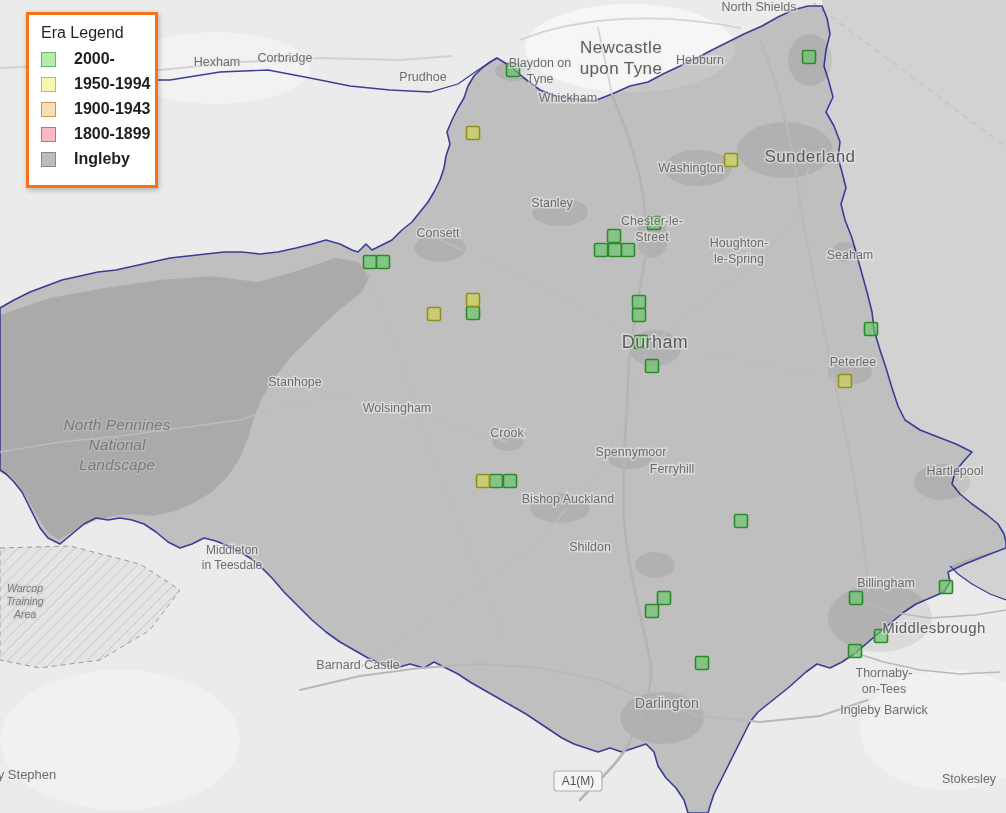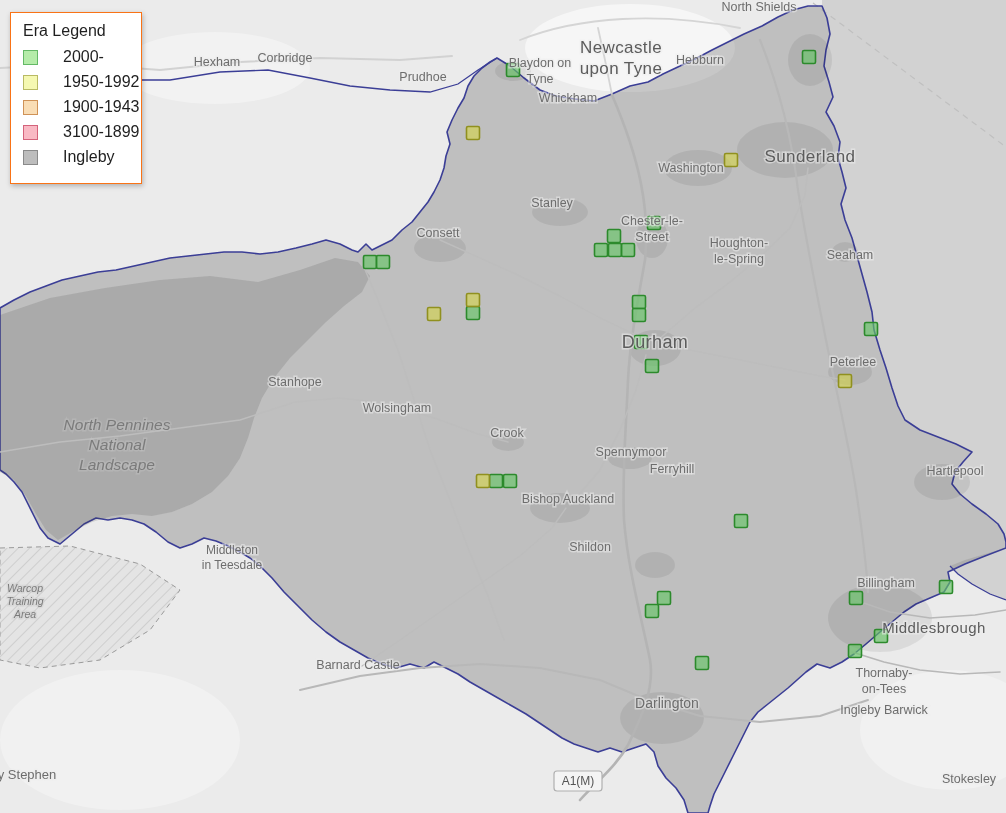--- a/index.html
+++ b/index.html
@@ -8,26 +8,26 @@
 
   
   text{font-family:"Liberation Sans",sans-serif;paint-order:stroke;stroke:rgba(236,236,236,.55);stroke-width:3px;}
   .lbl-city{fill:#5c5c5c;letter-spacing:.4px;}
   .lbl-town{fill:#6d6d6d;}
   .lbl-area{fill:#7b7b7b;font-style:italic;stroke:rgba(200,200,200,.35);}
   .badge-text{fill:#555;stroke:none;}
 
   
   .legend{
-    position:absolute;left:10px;top:12px;width:132px;z-index:20;
-    background:#ffffff;border:1px solid #f97316;box-shadow:1px 2px 5px rgba(0,0,0,.25);
+    position:absolute;left:26px;top:12px;width:132px;z-index:20;
+    background:#ffffff;border:3px solid #f97316;box-shadow:1px 2px 5px rgba(0,0,0,.25);
     padding:9px 10px 10px 12px;box-sizing:border-box;
   }
   .legend-title{font-size:16px;color:#1f1f1f;margin-bottom:8px;}
-  .legend-row{display:flex;align-items:center;gap:25px;margin:7px 0;}
+  .legend-row{display:flex;align-items:center;gap:18px;margin:7px 0;font-weight:bold;}
   .legend-swatch{width:15px;height:15px;box-sizing:border-box;border:1.6px solid;flex:0 0 auto;}
   .legend-label{font-size:16px;color:#1f1f1f;white-space:nowrap;}
 </style>
 </head>
 <body>
 
 <div class="viewport">
 
   <svg class="map" viewBox="0 0 1006 813" xmlns="http://www.w3.org/2000/svg">
     <defs>
@@ -187,29 +187,29 @@
 
   <div class="legend">
     <div class="legend-title">Era Legend</div>
     <div id="legend-items">
         <div class="legend-row">
           <span class="legend-swatch" style="background: rgb(181, 236, 169); border-color: rgb(100, 185, 102);"></span>
           <span class="legend-label">2000-</span>
         </div>
         <div class="legend-row">
           <span class="legend-swatch" style="background: rgb(245, 248, 177); border-color: rgb(185, 186, 100);"></span>
-          <span class="legend-label">1950-1992</span>
+          <span class="legend-label">1950-1994</span>
         </div>
         <div class="legend-row">
           <span class="legend-swatch" style="background: rgb(249, 221, 181); border-color: rgb(207, 146, 87);"></span>
           <span class="legend-label">1900-1943</span>
         </div>
         <div class="legend-row">
           <span class="legend-swatch" style="background: rgb(249, 185, 196); border-color: rgb(212, 99, 123);"></span>
-          <span class="legend-label">3100-1899</span>
+          <span class="legend-label">1800-1899</span>
         </div>
         <div class="legend-row">
           <span class="legend-swatch" style="background: rgb(189, 189, 189); border-color: rgb(138, 138, 138);"></span>
           <span class="legend-label">Ingleby</span>
         </div>
       </div>
   </div>
 
 </div>
 

